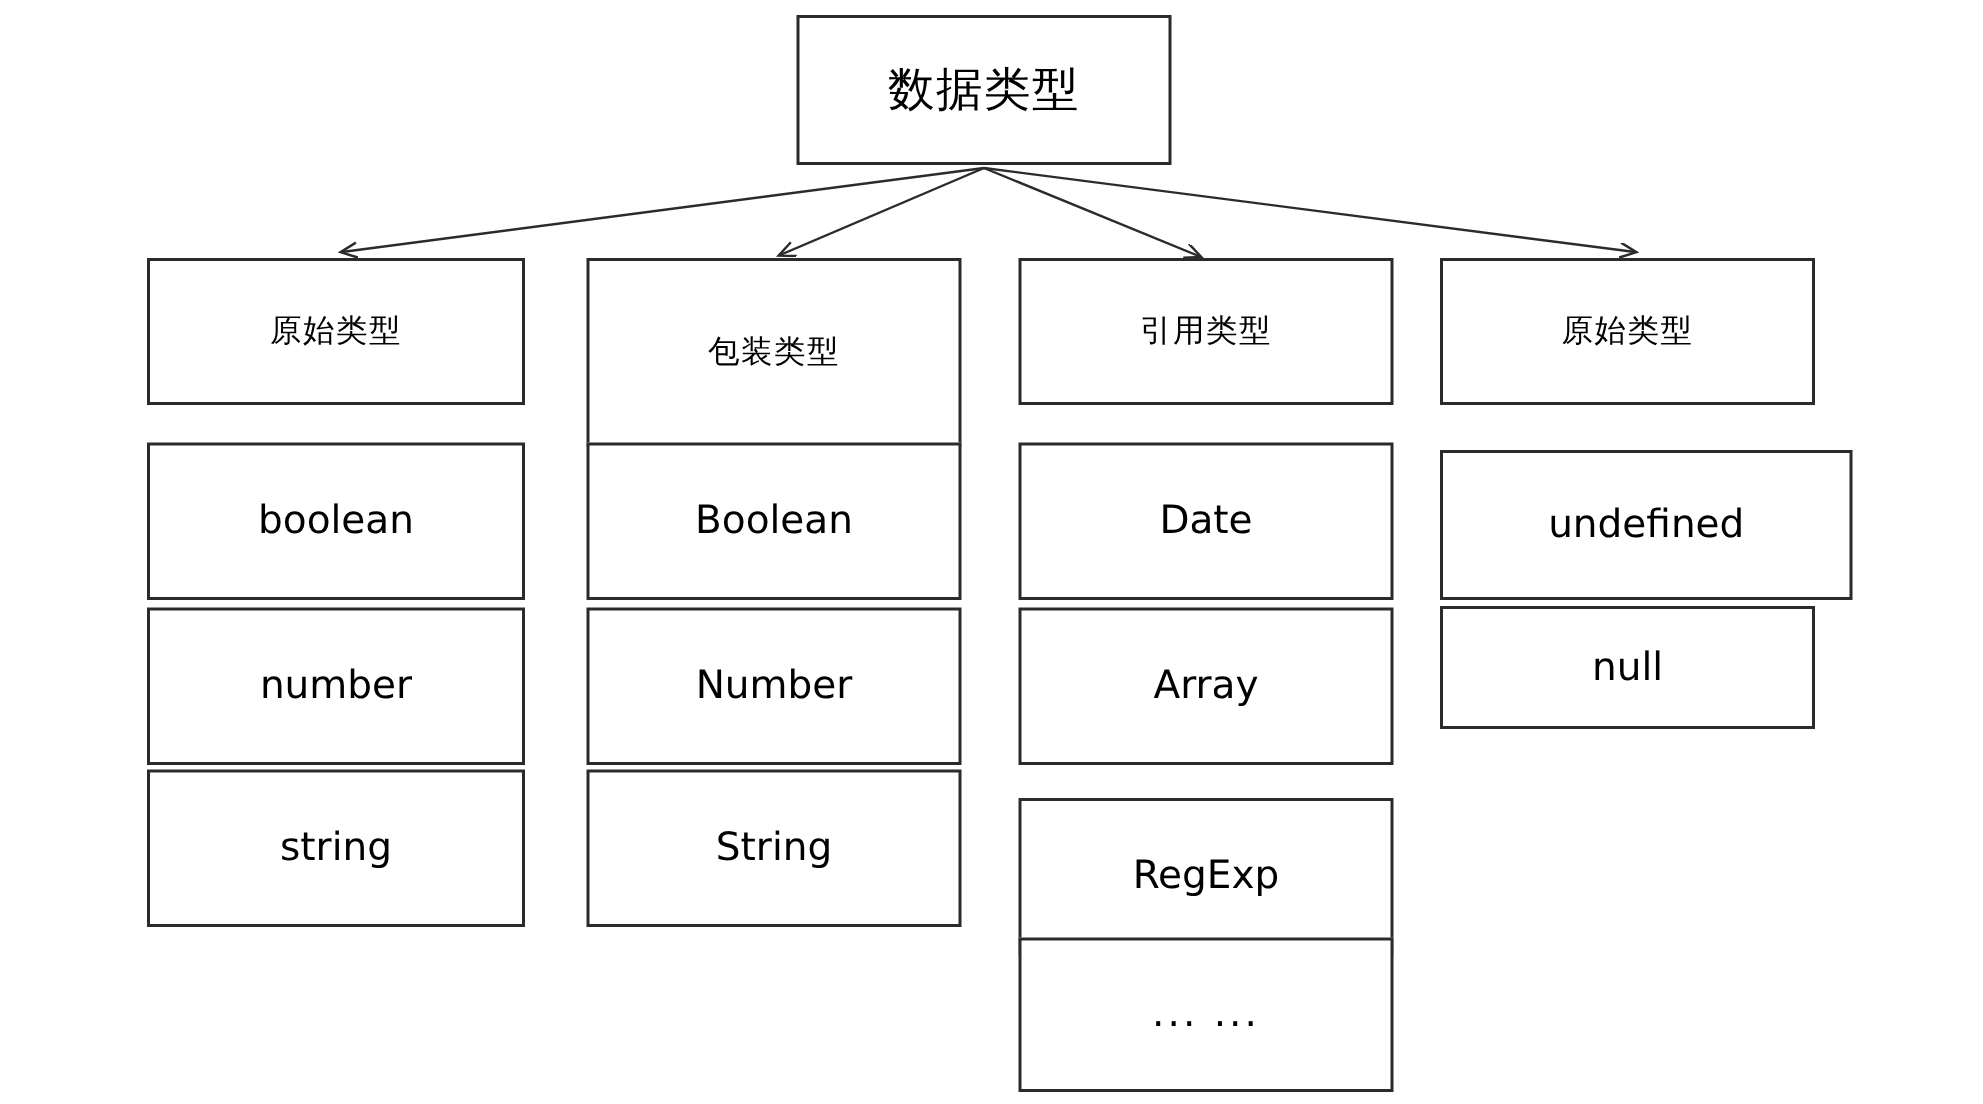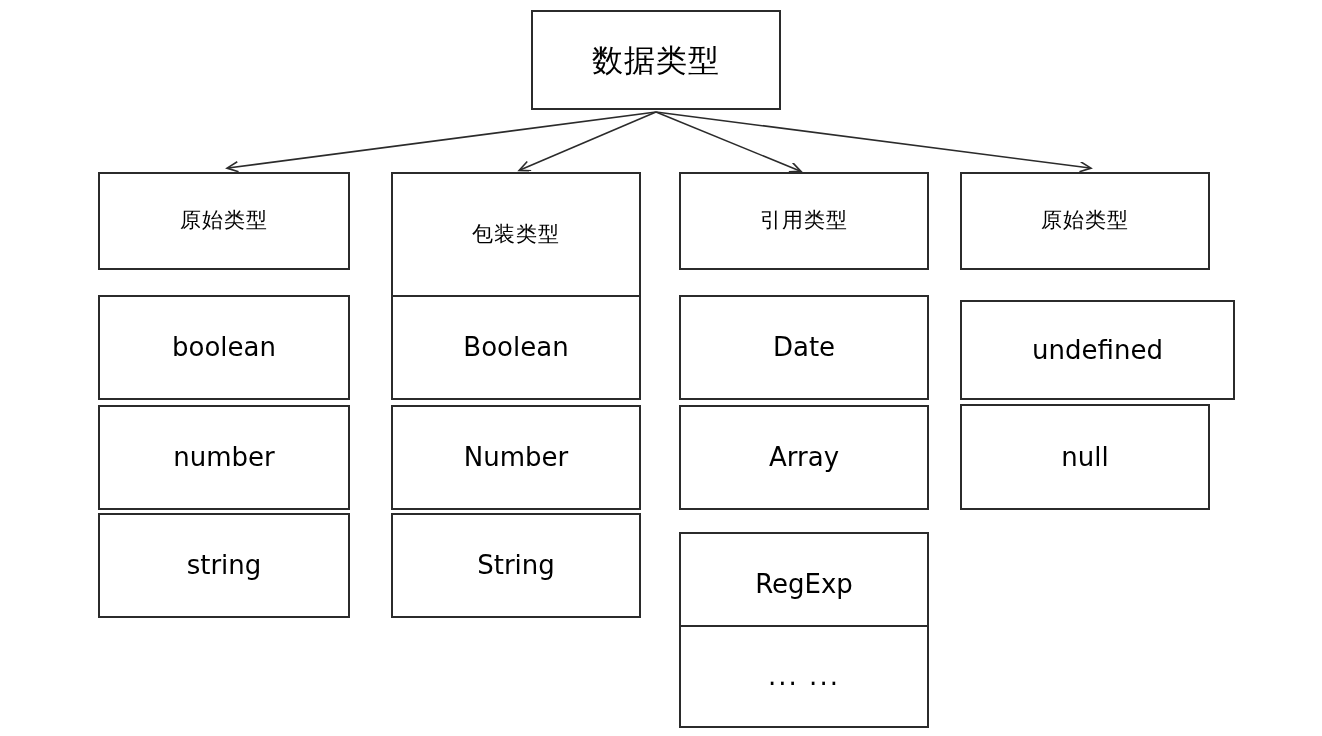--- a/index.html
+++ b/index.html
@@ -119,18 +119,18 @@
       </div>
       <div class="node node-ellipsis" style="left: 679px; top: 625px; width: 250px; height: 103px;">
         <span>... ...</span>
       </div>
       <div class="node node-cat cjk" style="left: 960px; top: 172px; width: 250px; height: 98px;">
         <span>原始类型</span>
       </div>
       <div class="node node-leaf" style="left: 960px; top: 300px; width: 275px; height: 100px;">
         <span>undefined</span>
       </div>
-      <div class="node node-leaf" style="left: 960px; top: 404px; width: 250px; height: 106px;">
+      <div class="node node-leaf" style="left: 960px; top: 404px; width: 250px; height: 82px;">
         <span>null</span>
       </div>
     </div>
 
 </div>
 
 </body></html>

